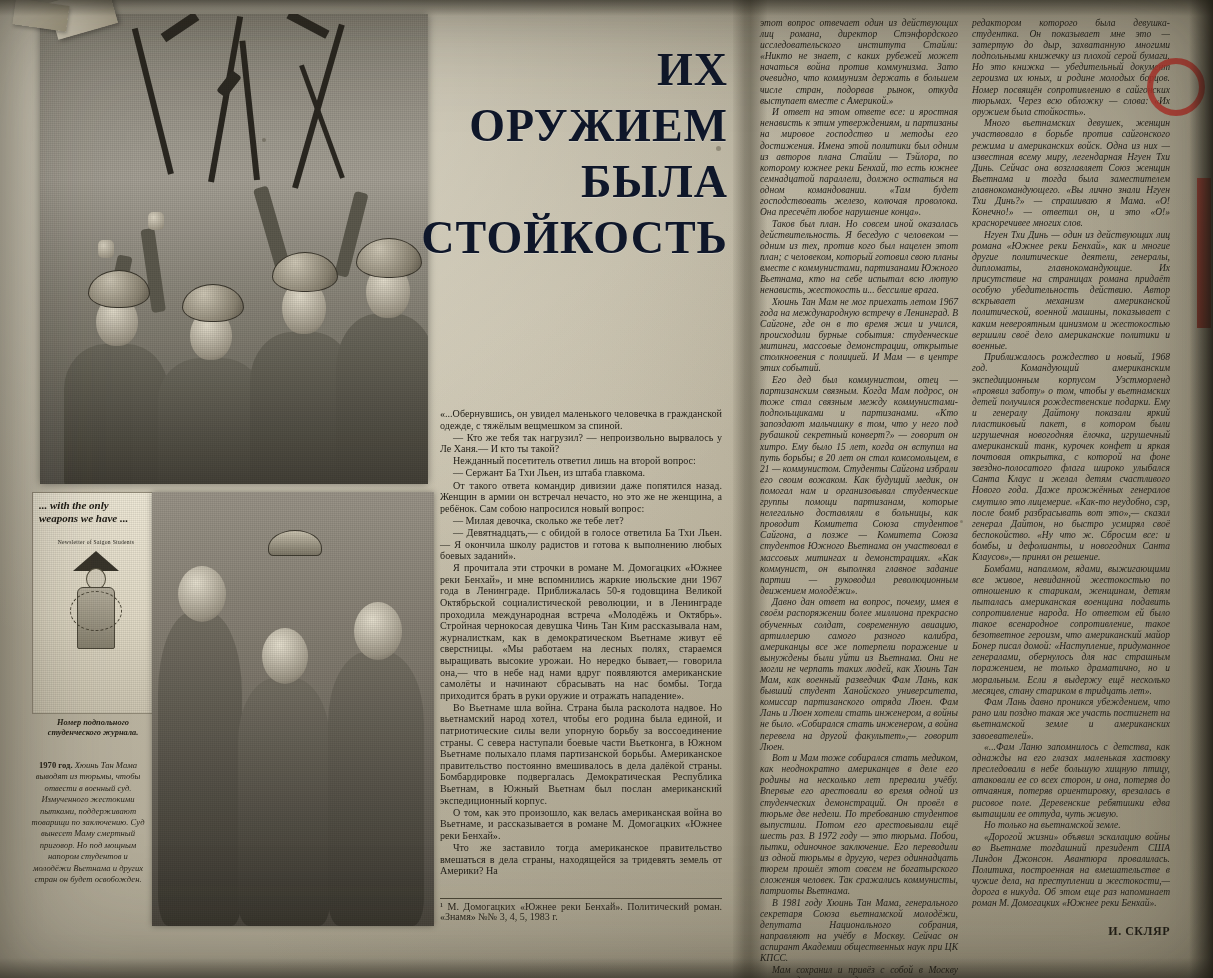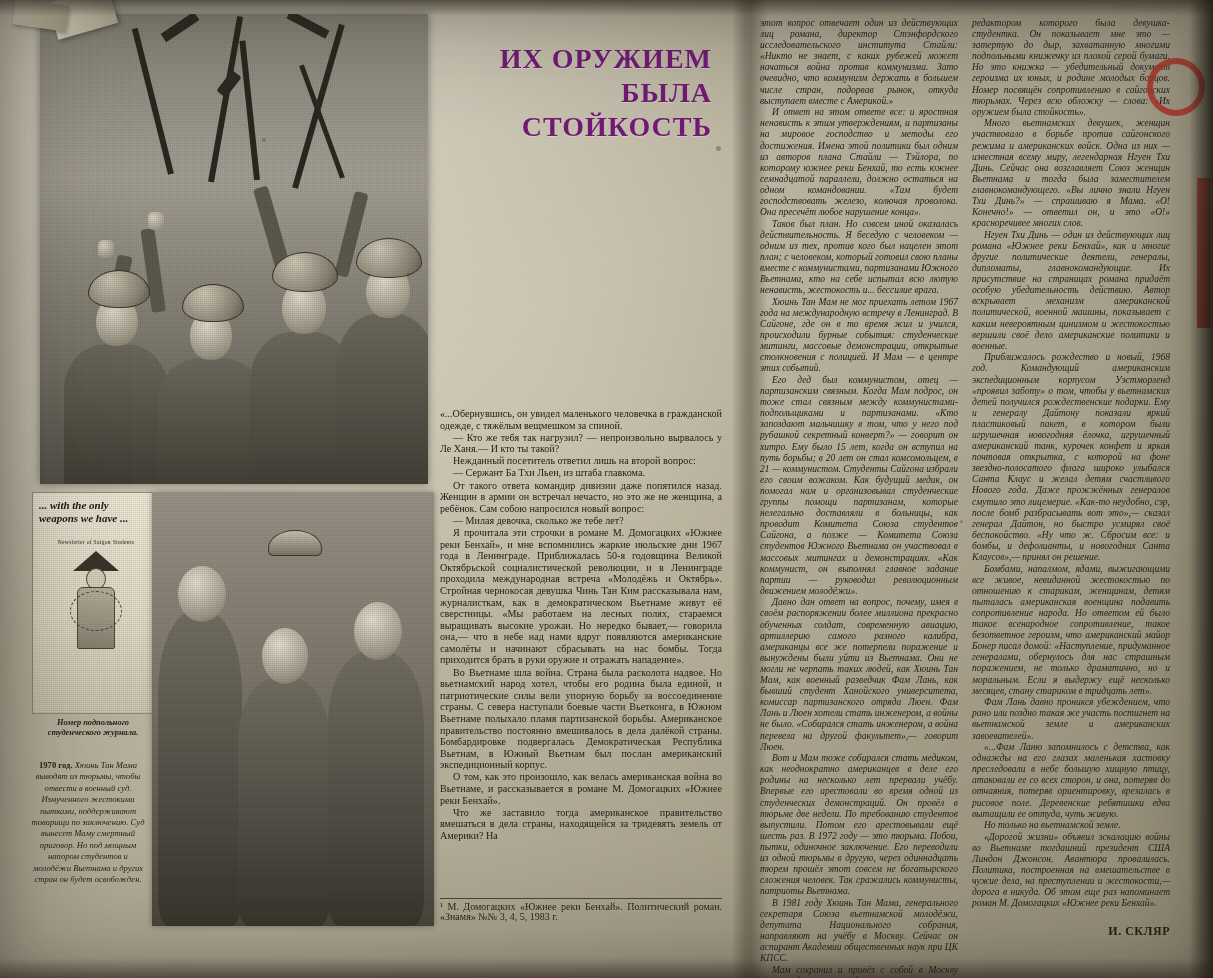--- a/index.html
+++ b/index.html
@@ -91,28 +91,28 @@
     overflow: hidden;
   }
   .photo-poster {
     position: absolute; left: 32px; top: 492px; width: 122px; height: 222px;
     background: #ddd6c2;
     border: 1px solid #8d8674;
     overflow: hidden;
   }
 
   .headline {
-    position: absolute; left: 382px; top: 42px; width: 330px;
+    position: absolute; left: 398px; top: 42px; width: 330px;
     text-align: right;
     font-family: "Liberation Serif", serif;
     font-weight: bold;
-    font-size: 28px;
+    font-size: 46px;
     line-height: 1.22;
     letter-spacing: 1px;
-    color: #701a75;
+    color: #0f172a;
     text-shadow: 0 1px 0 rgba(255,255,255,0.25);
   }
   .headline .l1 { display:block; }
   .headline .l2 { display:block; }
   .headline .l3 { display:block; }
 
   .left-col-text {
     position: absolute; left: 440px; top: 360px; width: 282px;
     font-size: 10.1px; line-height: 11.6px;
     text-align: justify;
@@ -328,20 +328,21 @@
       <span class="l3">СТОЙКОСТЬ</span>
     </div>
 
     <div class="left-col-text" id="left-col">
         <p class="nodent">«...Обернувшись, он увидел маленького человечка в гражданской одежде, с тяжёлым вещмешком за спиной.</p>
         <p>— Кто же тебя так нагрузил? — непроизвольно вырвалось у Ле Ханя.— И кто ты такой?</p>
         <p>Нежданный посетитель ответил лишь на второй вопрос:</p>
         <p>— Сержант Ба Тхи Льен, из штаба главкома.</p>
         <p>От такого ответа командир дивизии даже попятился назад. Женщин в армии он встречал нечасто, но это же не женщина, а ребёнок. Сам собою напросился новый вопрос:</p>
         <p>— Милая девочка, сколько же тебе лет?</p>
+        <p>— Девятнадцать,— с обидой в голосе ответила Ба Тхи Льен.— Я окончила школу радистов и готова к выполнению любых боевых заданий».</p>
         <p>Я прочитала эти строчки в романе М. Домогацких «Южнее реки Бенхай», и мне вспомнились жаркие июльские дни 1967 года в Ленинграде. Приближалась 50-я годовщина Великой Октябрьской социалистической революции, и в Ленинграде проходила международная встреча «Молодёжь и Октябрь». Стройная чернокосая девушка Чинь Тан Ким рассказывала нам, журналисткам, как в демократическом Вьетнаме живут её сверстницы. «Мы работаем на лесных полях, стараемся выращивать высокие урожаи. Но нередко бывает,— говорила она,— что в небе над нами вдруг появляются американские самолёты и начинают сбрасывать на нас бомбы. Тогда приходится брать в руки оружие и отражать нападение».</p>
         <p>Во Вьетнаме шла война. Страна была расколота надвое. Но вьетнамский народ хотел, чтобы его родина была единой, и патриотические силы вели упорную борьбу за воссоединение страны. С севера наступали боевые части Вьетконга, в Южном Вьетнаме полыхало пламя партизанской борьбы. Американское правительство постоянно вмешивалось в дела далёкой страны. Бомбардировке подвергалась Демократическая Республика Вьетнам, в Южный Вьетнам был послан американский экспедиционный корпус.</p>
         <p>О том, как это произошло, как велась американская война во Вьетнаме, и рассказывается в романе М. Домогацких «Южнее реки Бенхай».</p>
         <p>Что же заставило тогда американское правительство вмешаться в дела страны, находящейся за тридевять земель от Америки? На</p>
       </div>
 
     <div class="footnote">¹ М. Домогацких «Южнее реки Бенхай». Политический роман. «Знамя» №№ 3, 4, 5, 1983 г.</div>
 
     <div class="photo-poster">
       <div class="poster-bg"></div>

